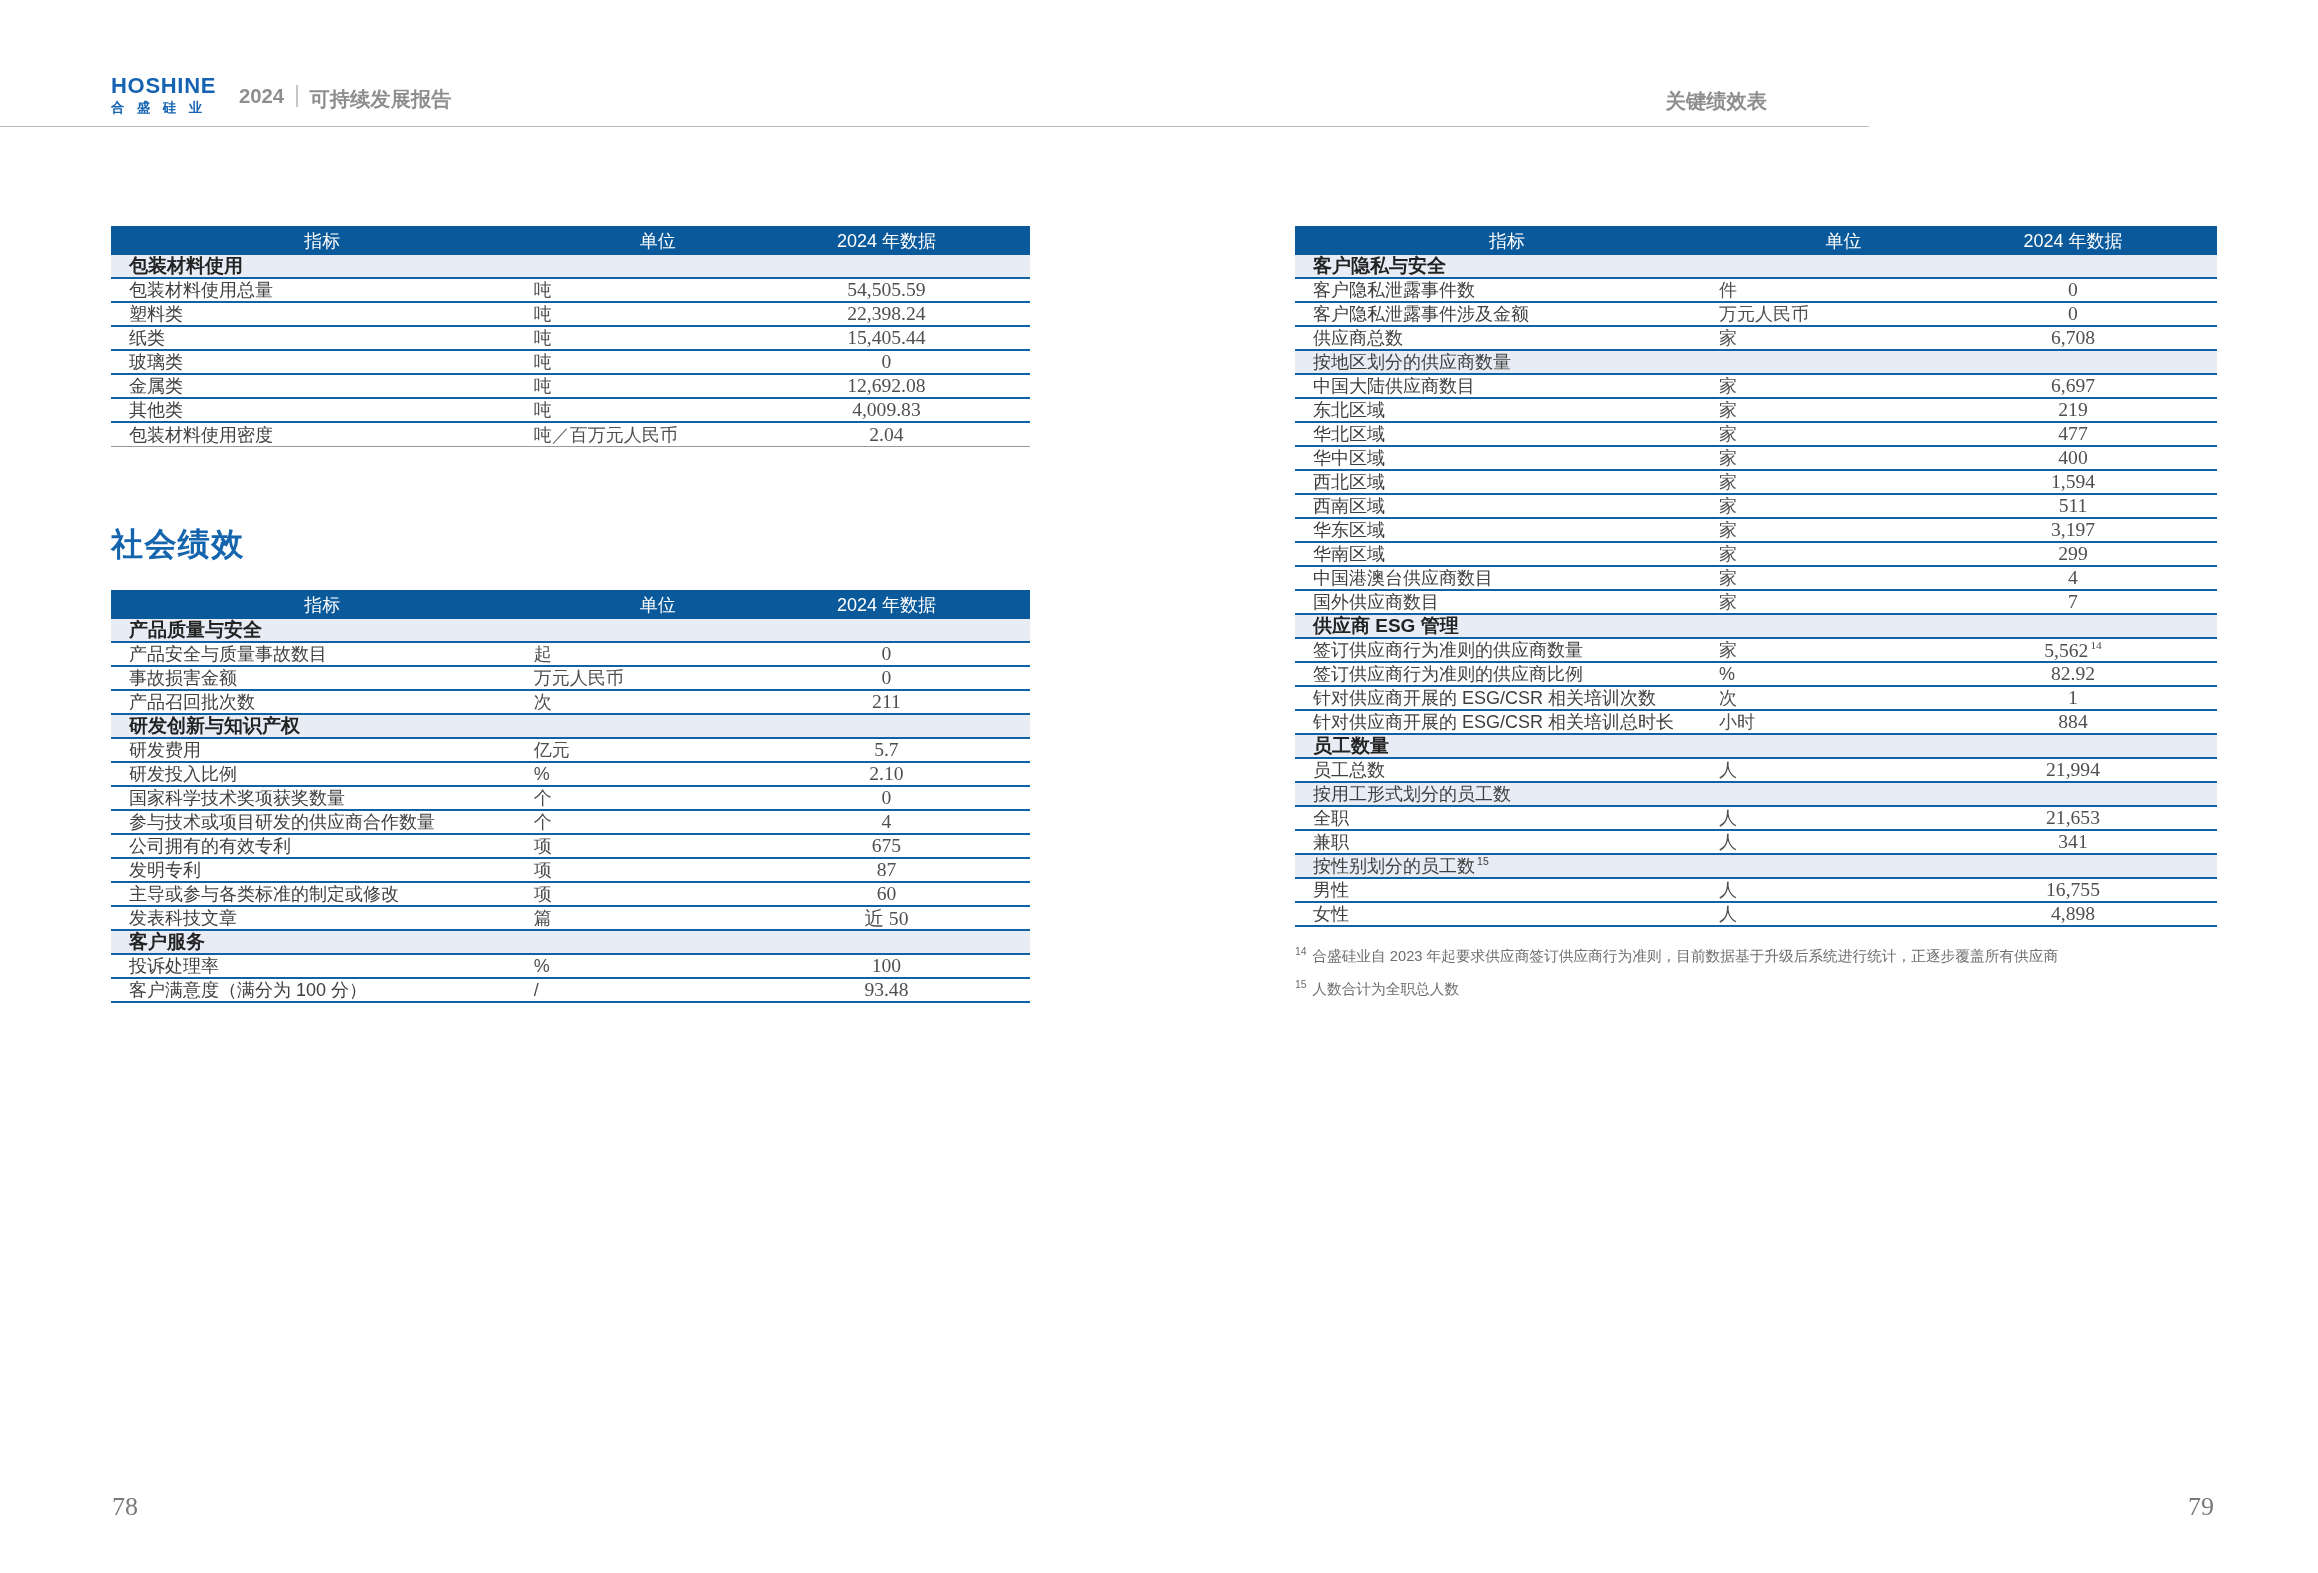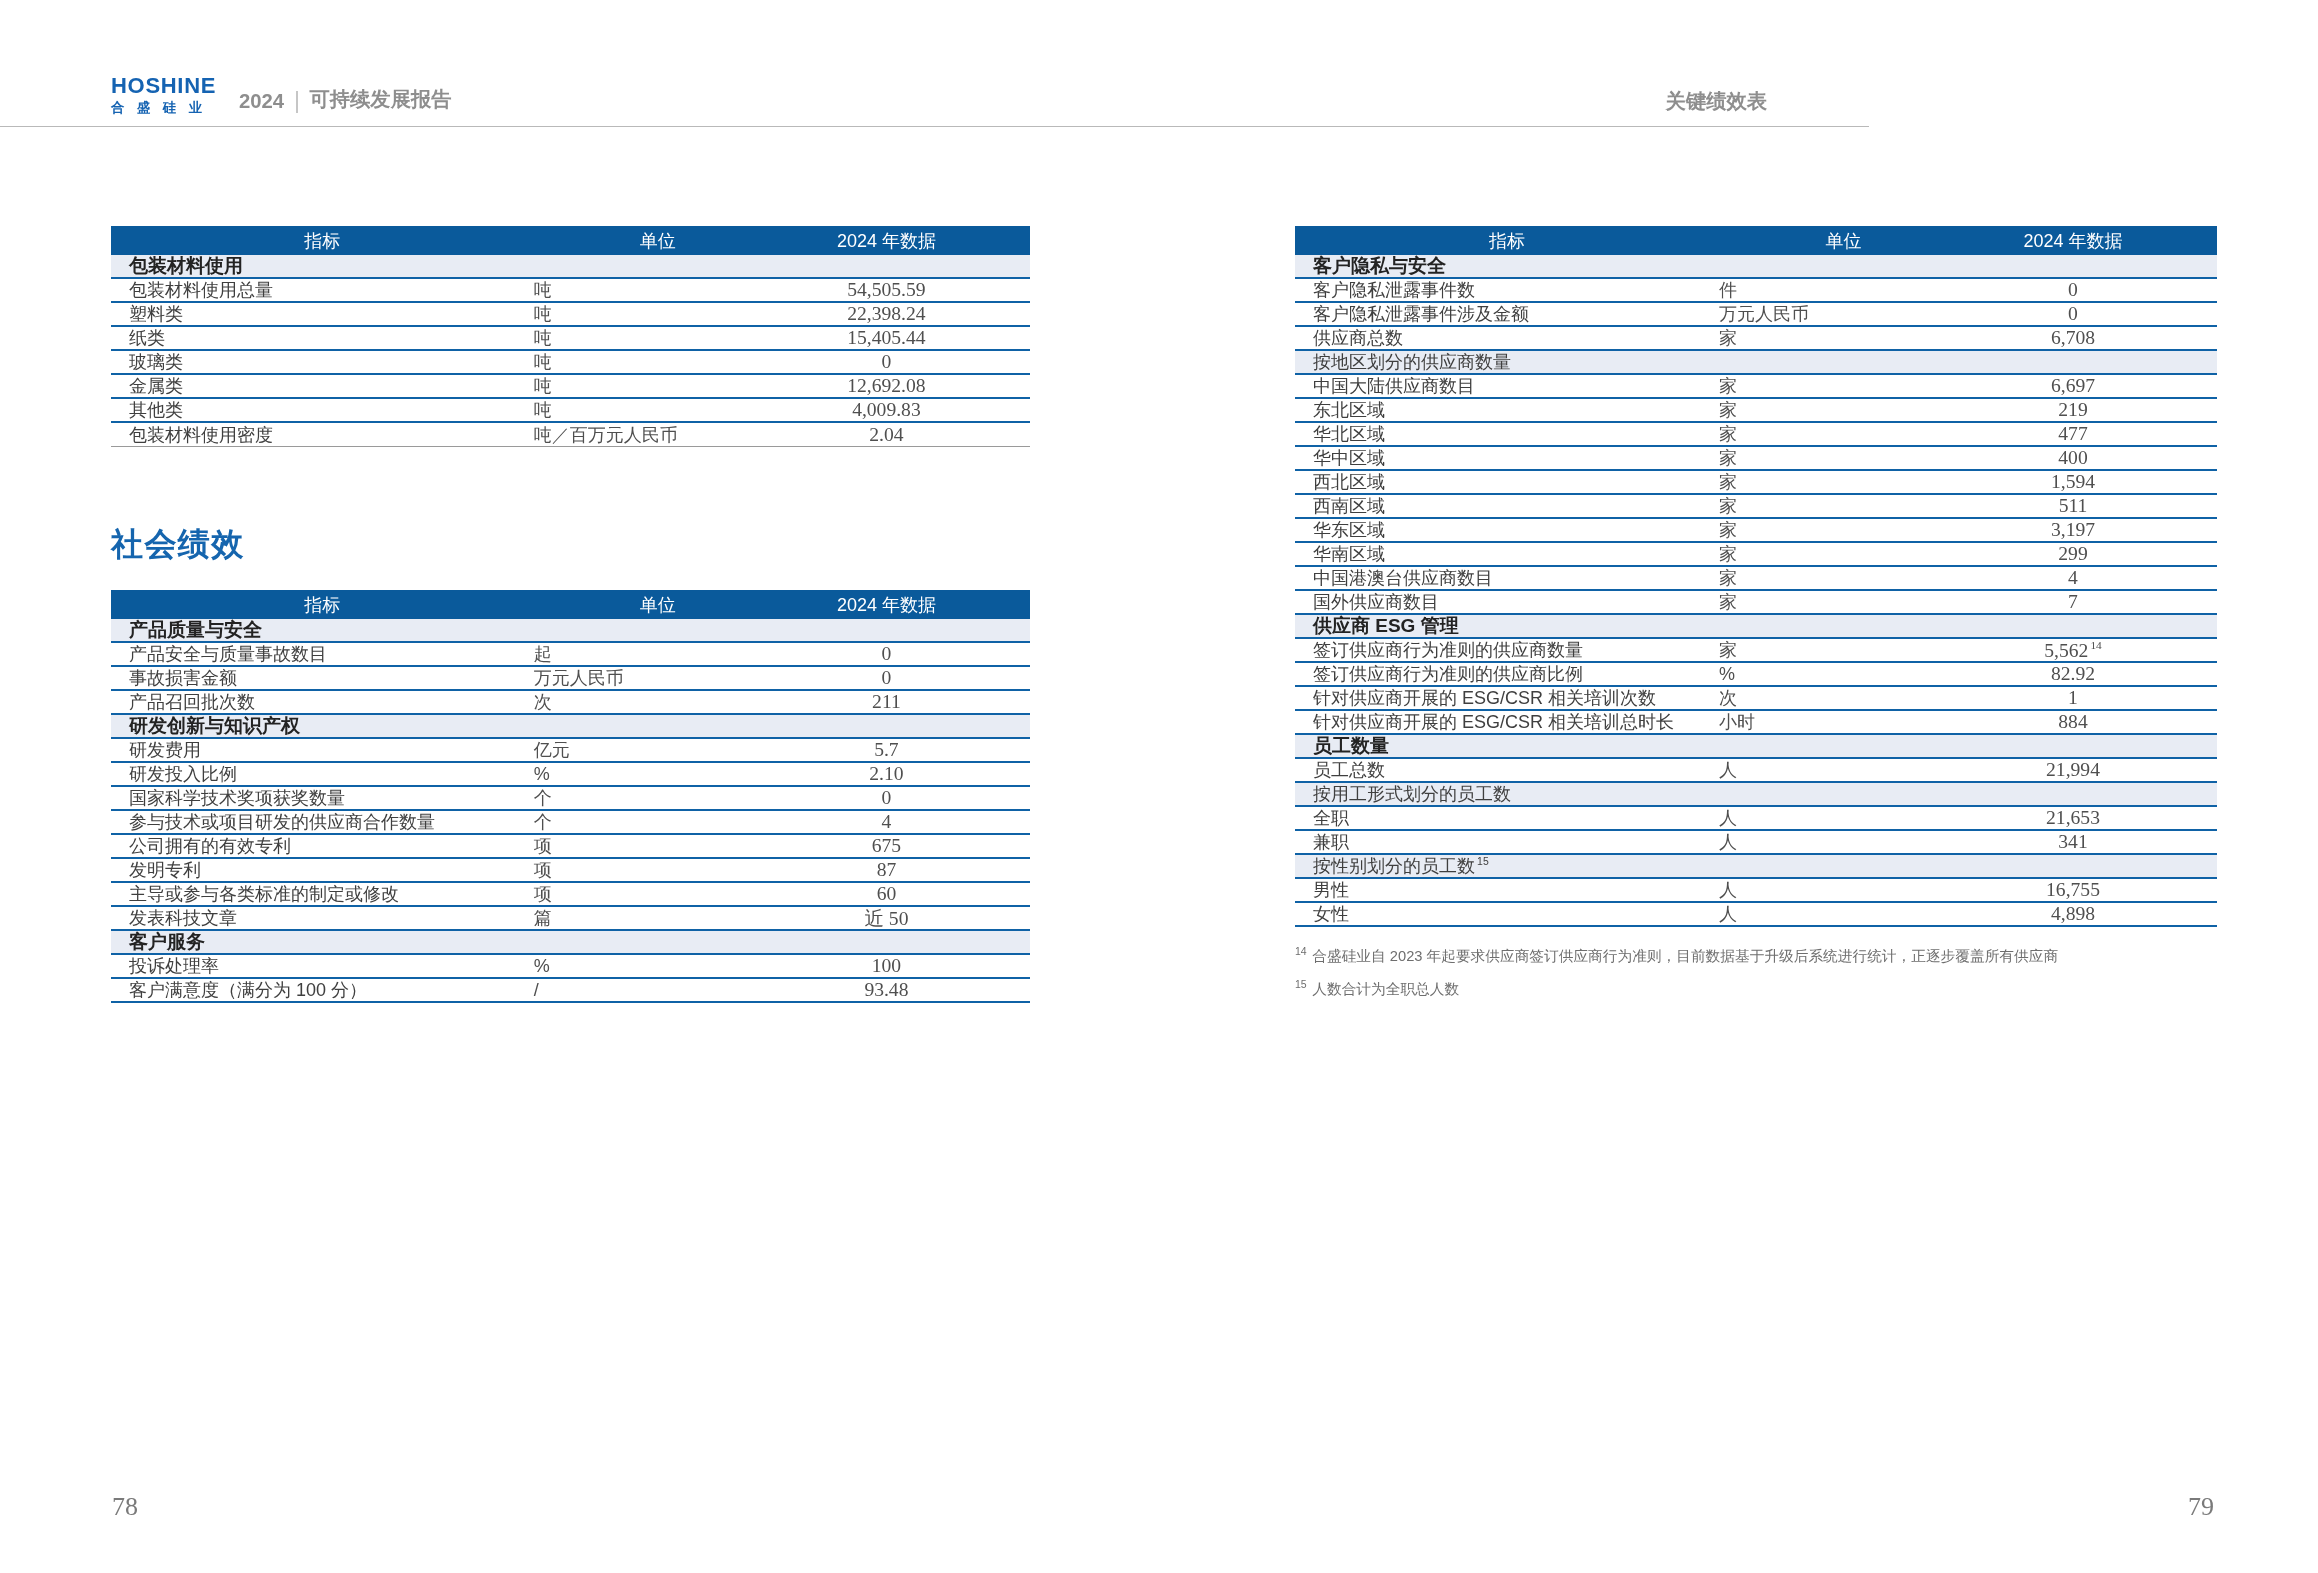--- a/index.html
+++ b/index.html
@@ -20,21 +20,21 @@
   }
   
   .page-header{
     position:absolute;left:0;top:0;width:1869px;height:127px;
     border-bottom:1.4px solid #b9b9b9;
   }
   .logo{position:absolute;left:111px;top:75px;color:var(--logoblue)}
   .logo-main{font-size:22px;font-weight:700;letter-spacing:0.7px;line-height:1}
   .logo-sub{font-size:13.3px;font-weight:700;letter-spacing:12.6px;margin-right:-12.6px;margin-top:2.1px;white-space:nowrap}
   .hdr-meta{
-    position:absolute;left:239px;top:85px;display:flex;align-items:flex-end;
+    position:absolute;left:239px;top:85px;display:flex;align-items:flex-start;
     color:var(--gray);font-weight:700;font-size:20.3px;gap:12px;
   }
   .vline{width:1.4px;height:22.4px;background:#c6c6c6;display:inline-block}
   .hdr-topic{
     position:absolute;right:102px;top:87px;color:var(--gray);
     font-weight:700;font-size:20.3px;margin-left:16px;
   }
   
   .col-left{position:absolute;left:111px;top:226px;width:919px}
   .col-right{position:absolute;left:1295px;top:226px;width:922px}

